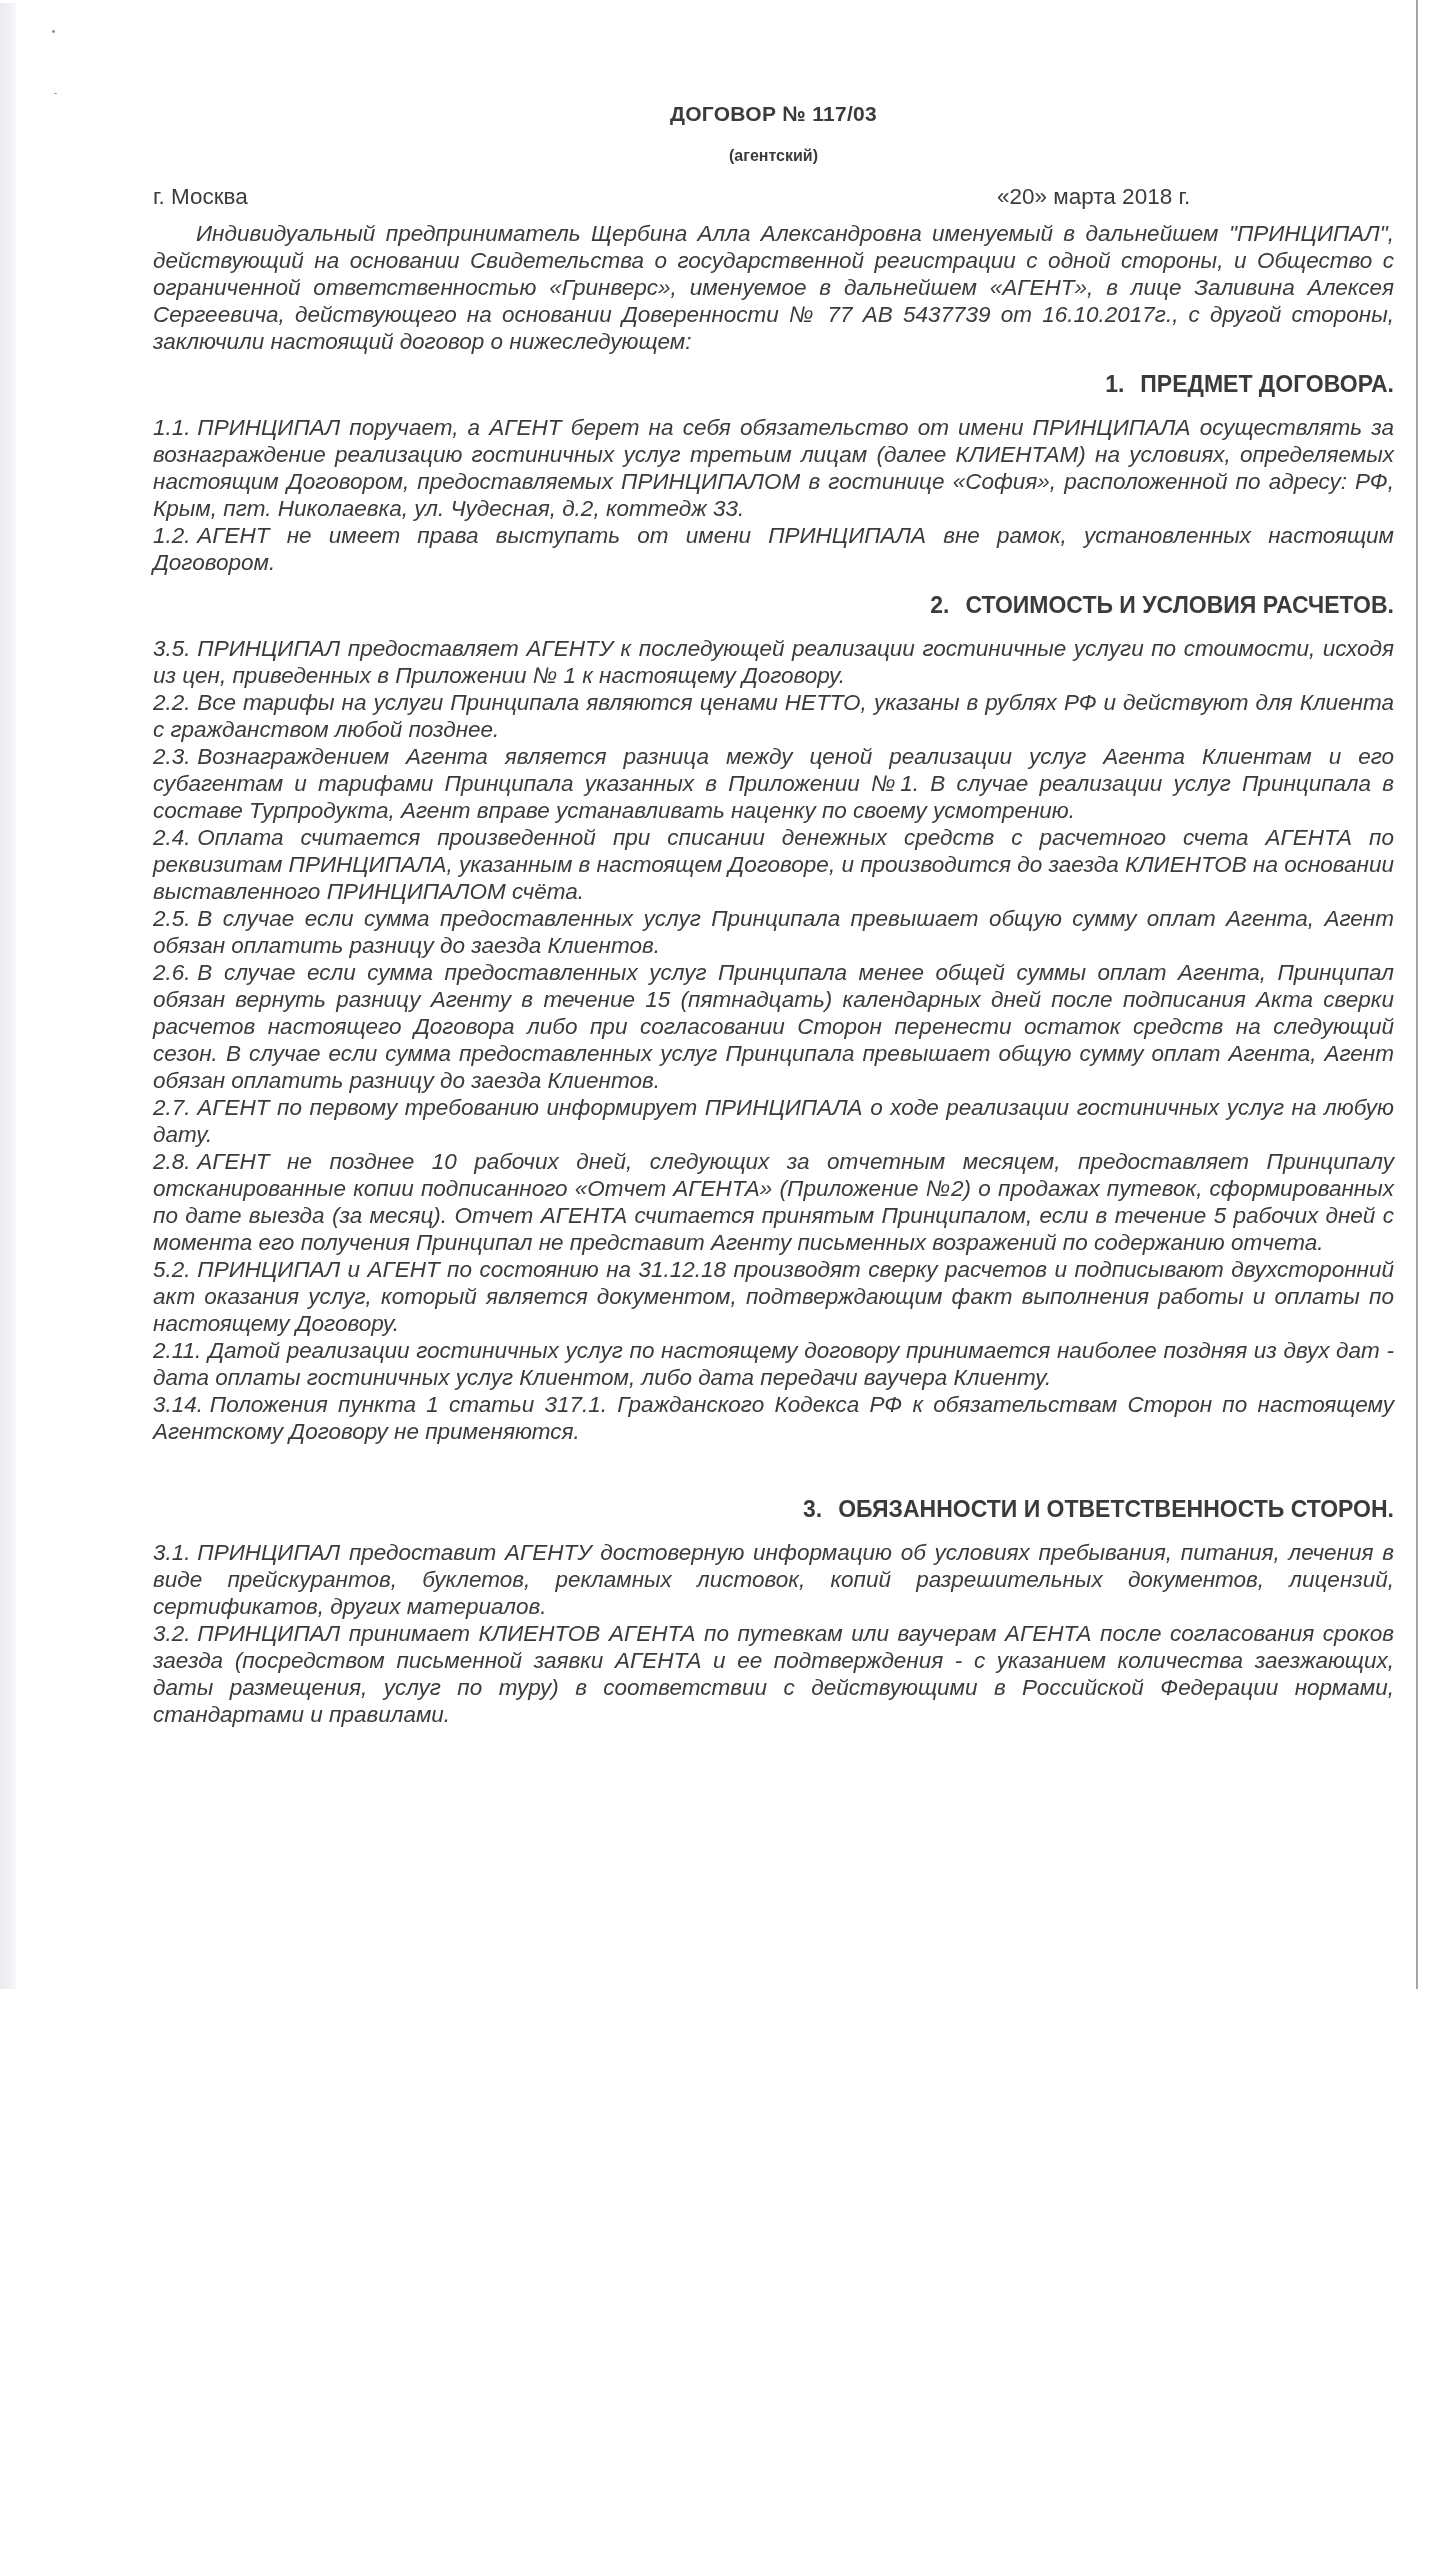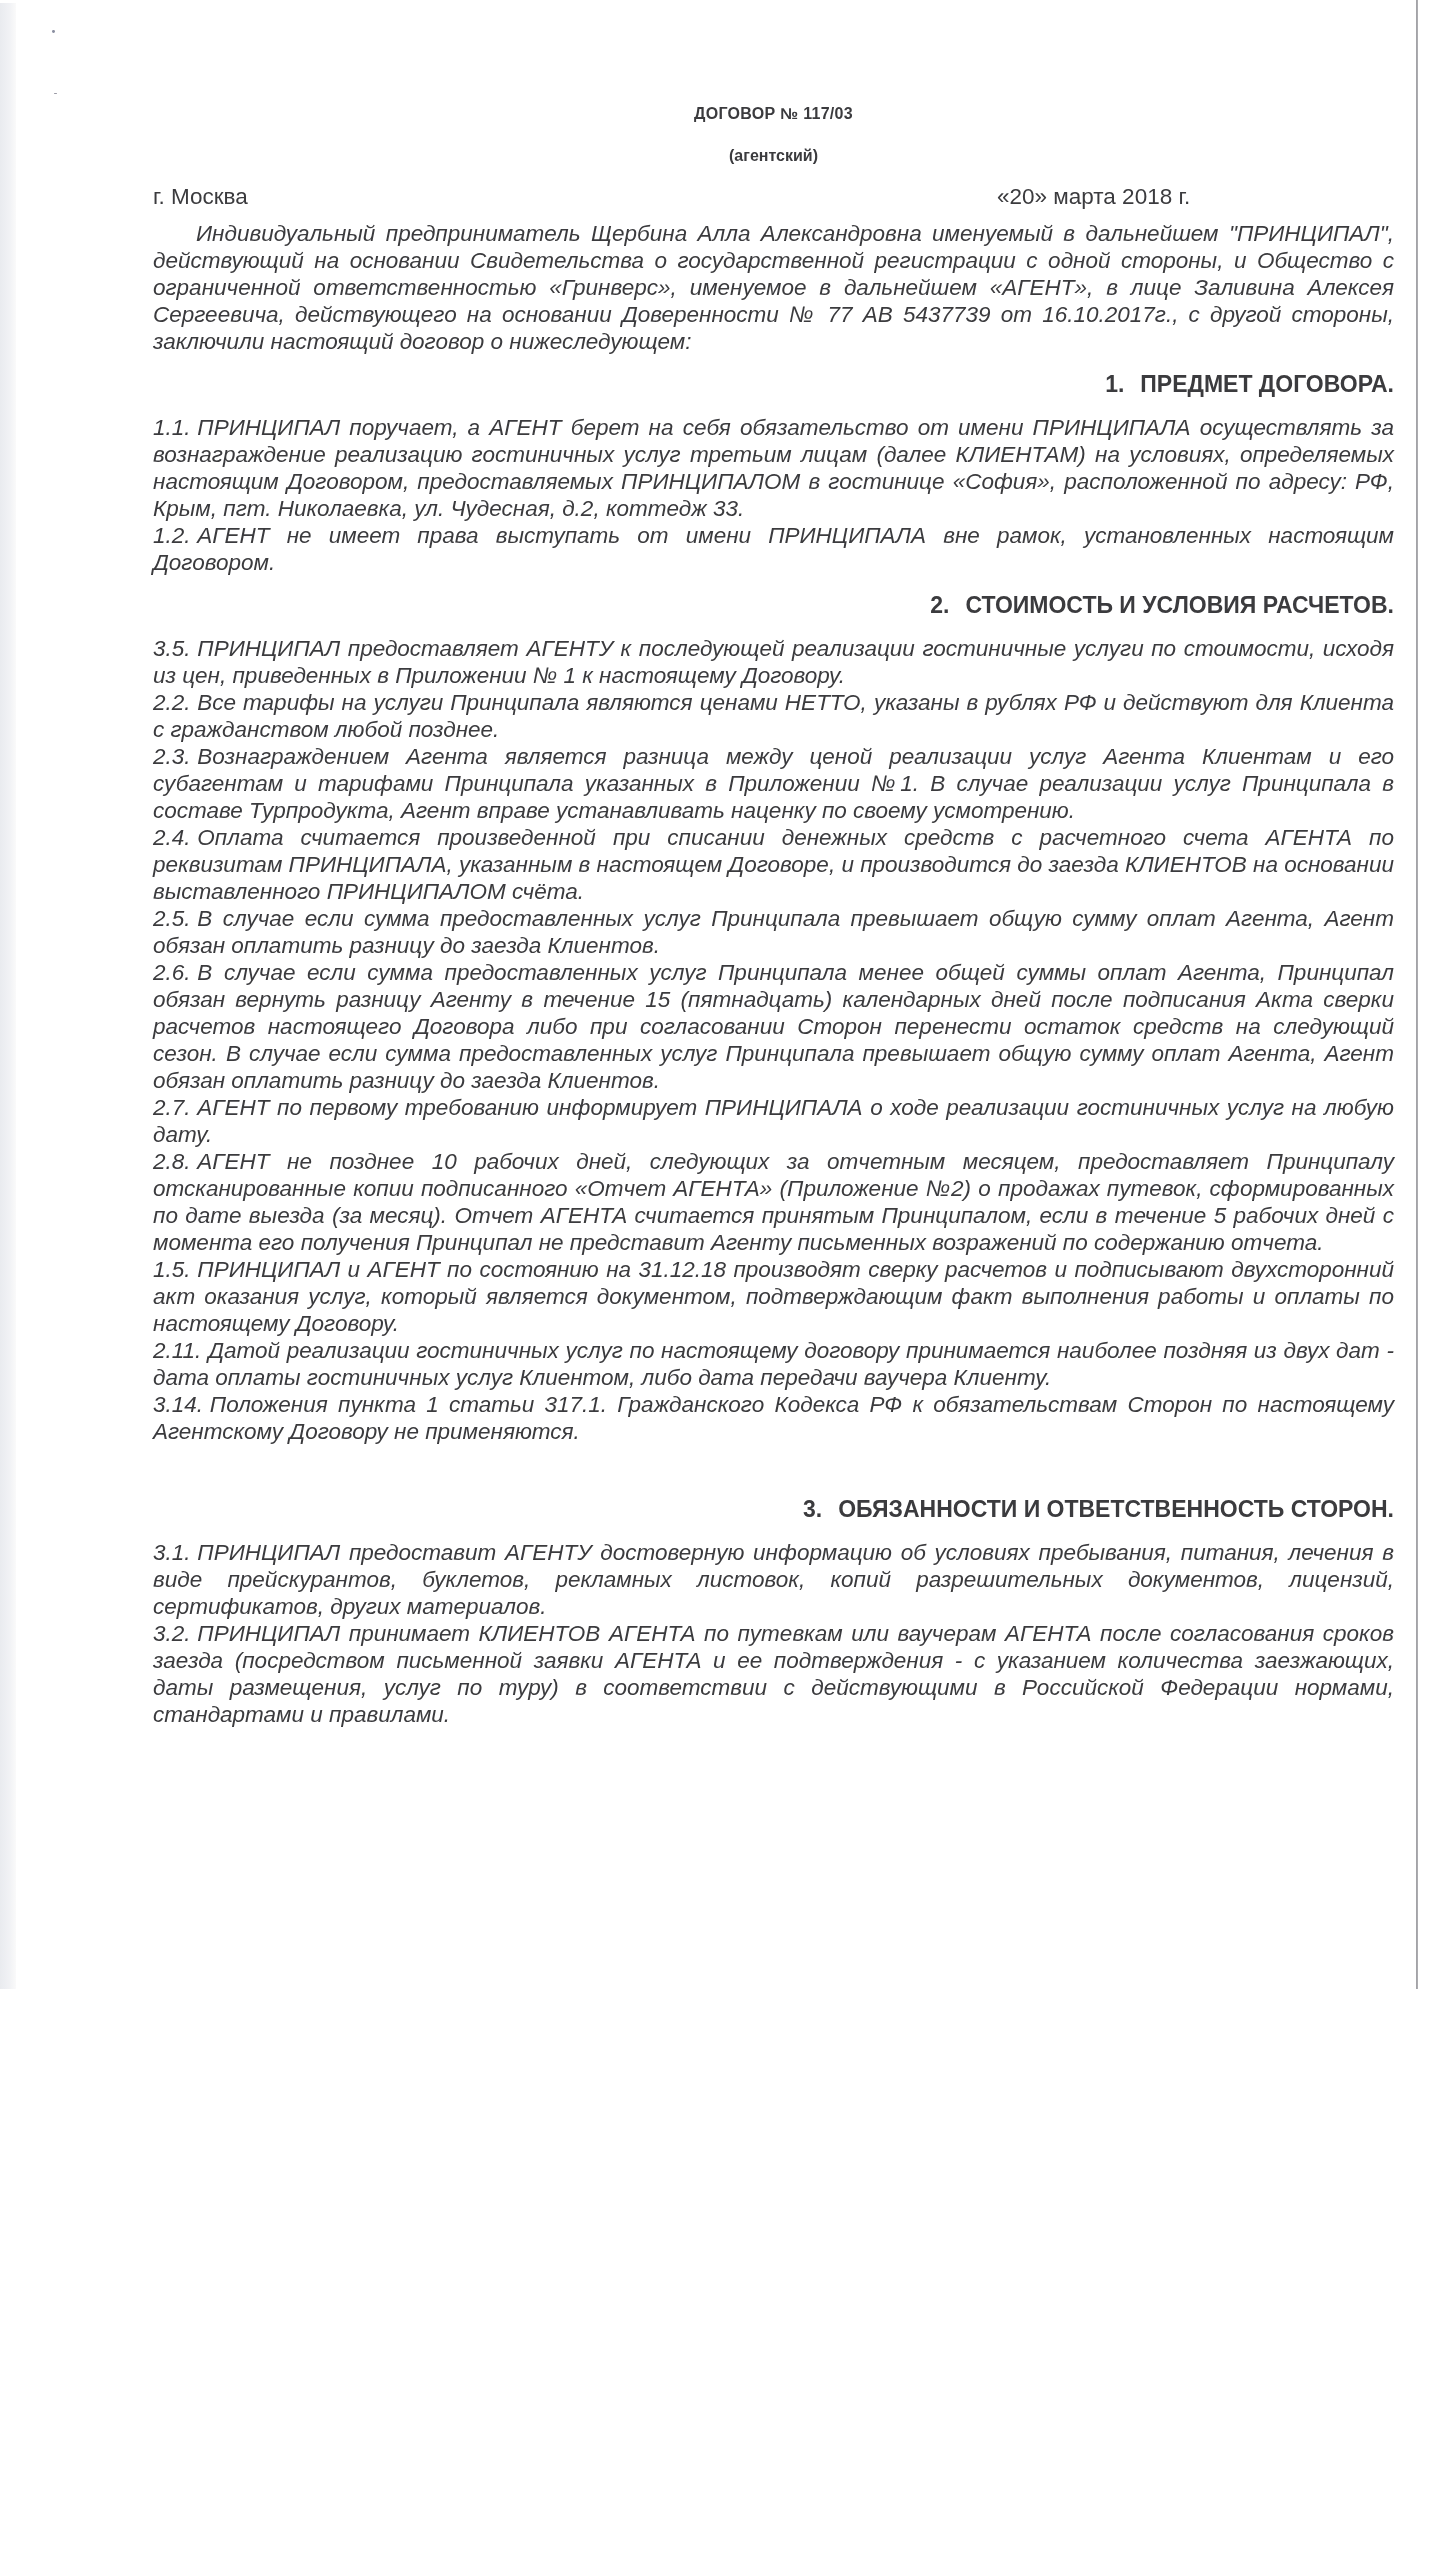--- a/index.html
+++ b/index.html
@@ -53,21 +53,21 @@
       position: absolute;
       left: 153px;
       top: 100px;
       width: 1241px;
       font-size: 22.5px;
       line-height: 27px;
     }
     .title {
       text-align: center;
       font-weight: bold;
-      font-size: 16px;
+      font-size: 21px;
       margin: 0 0 15px 0;
       letter-spacing: 0.3px;
     }
     .subtitle {
       text-align: center;
       font-weight: bold;
       font-size: 16px;
       margin: 0 0 13.7px 0;
     }
     .place-date {
@@ -142,21 +142,21 @@
         <span class="num">2.</span><span>СТОИМОСТЬ  И  УСЛОВИЯ РАСЧЕТОВ.</span>
       </div>
       <p class="clause"><span class="clause-num">3.5.</span><span>ПРИНЦИПАЛ предоставляет АГЕНТУ к последующей реализации гостиничные услуги по стоимости, исходя из цен, приведенных в Приложении № 1 к настоящему Договору.</span></p>
       <p class="clause"><span class="clause-num">2.2.</span><span>Все тарифы на услуги Принципала являются ценами НЕТТО, указаны в рублях РФ и действуют для Клиента с гражданством любой позднее.</span></p>
       <p class="clause"><span class="clause-num">2.3.</span><span>Вознаграждением Агента является разница между ценой реализации услуг Агента Клиентам и его субагентам и тарифами Принципала указанных в Приложении №1. В случае реализации услуг Принципала в составе Турпродукта, Агент вправе устанавливать наценку по своему усмотрению.</span></p>
       <p class="clause"><span class="clause-num">2.4.</span><span>Оплата считается произведенной при списании денежных средств с расчетного счета АГЕНТА по реквизитам ПРИНЦИПАЛА, указанным в настоящем Договоре, и производится до заезда КЛИЕНТОВ на основании выставленного ПРИНЦИПАЛОМ счёта.</span></p>
       <p class="clause"><span class="clause-num">2.5.</span><span>В случае если сумма предоставленных услуг Принципала превышает общую сумму оплат Агента, Агент обязан оплатить разницу до заезда Клиентов.</span></p>
       <p class="clause"><span class="clause-num">2.6.</span><span>В случае если сумма предоставленных услуг Принципала менее общей суммы оплат Агента, Принципал обязан вернуть разницу Агенту в течение 15 (пятнадцать) календарных дней после подписания Акта сверки расчетов настоящего Договора либо при согласовании Сторон перенести остаток средств на следующий сезон. В случае если сумма предоставленных услуг Принципала превышает общую сумму оплат Агента, Агент обязан оплатить разницу до заезда Клиентов.</span></p>
       <p class="clause"><span class="clause-num">2.7.</span><span>АГЕНТ по первому требованию информирует ПРИНЦИПАЛА о ходе реализации гостиничных услуг на любую дату.</span></p>
       <p class="clause"><span class="clause-num">2.8.</span><span>АГЕНТ не позднее 10 рабочих дней, следующих за отчетным месяцем, предоставляет Принципалу отсканированные копии подписанного «Отчет АГЕНТА» (Приложение №2) о продажах путевок, сформированных по дате выезда (за месяц). Отчет АГЕНТА считается принятым Принципалом, если в течение 5 рабочих дней с момента его получения Принципал не представит Агенту письменных возражений по содержанию отчета.</span></p>
-      <p class="clause"><span class="clause-num">1.5.</span><span>ПРИНЦИПАЛ и АГЕНТ по состоянию на 31.12.18 производят сверку расчетов и подписывают двухсторонний акт оказания услуг, который является документом, подтверждающим факт выполнения работы и оплаты по настоящему Договору.</span></p>
+      <p class="clause"><span class="clause-num">5.2.</span><span>ПРИНЦИПАЛ и АГЕНТ по состоянию на 31.12.18 производят сверку расчетов и подписывают двухсторонний акт оказания услуг, который является документом, подтверждающим факт выполнения работы и оплаты по настоящему Договору.</span></p>
       <p class="clause"><span class="clause-num">2.11.</span><span>Датой реализации гостиничных услуг по настоящему договору принимается наиболее поздняя из двух дат - дата оплаты гостиничных услуг Клиентом, либо дата передачи ваучера Клиенту.</span></p>
       <p class="clause"><span class="clause-num">3.14.</span><span>Положения пункта 1 статьи 317.1. Гражданского Кодекса РФ к обязательствам Сторон по настоящему Агентскому Договору не применяются.</span></p>
     </div>
 
     <div class="section">
       <div class="section-heading s3">
         <span class="num">3.</span><span>ОБЯЗАННОСТИ И ОТВЕТСТВЕННОСТЬ СТОРОН.</span>
       </div>
       <p class="clause"><span class="clause-num">3.1.</span><span>ПРИНЦИПАЛ предоставит АГЕНТУ достоверную информацию об условиях пребывания, питания, лечения в виде прейскурантов, буклетов, рекламных листовок, копий разрешительных документов, лицензий, сертификатов, других материалов.</span></p>
       <p class="clause"><span class="clause-num">3.2.</span><span>ПРИНЦИПАЛ принимает КЛИЕНТОВ АГЕНТА по путевкам или ваучерам АГЕНТА после согласования сроков заезда (посредством письменной заявки АГЕНТА и ее подтверждения - с указанием количества заезжающих, даты размещения, услуг по туру) в соответствии с действующими в Российской Федерации нормами, стандартами и правилами.</span></p>

